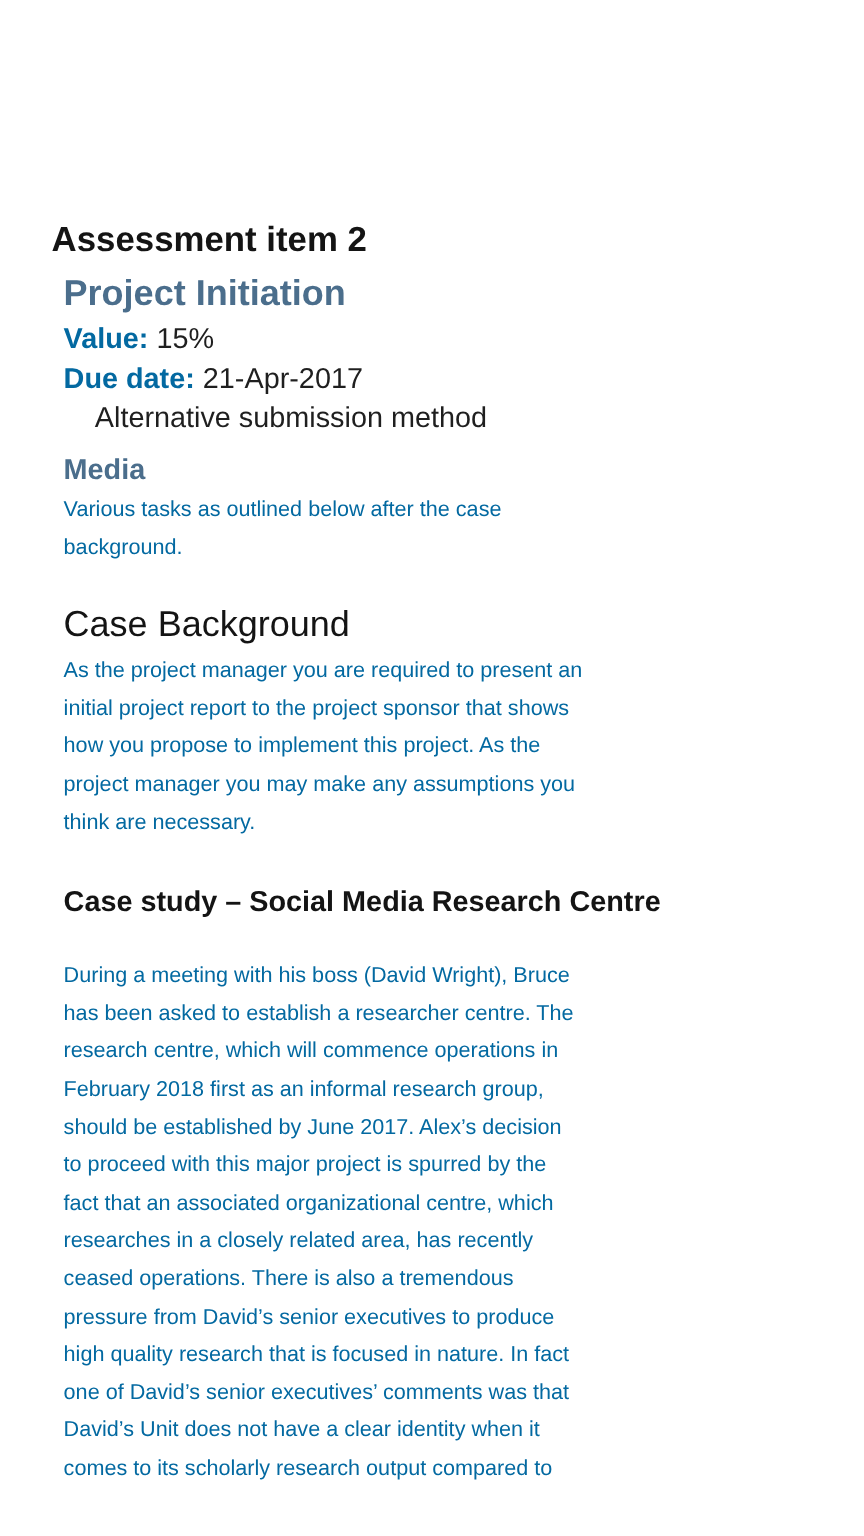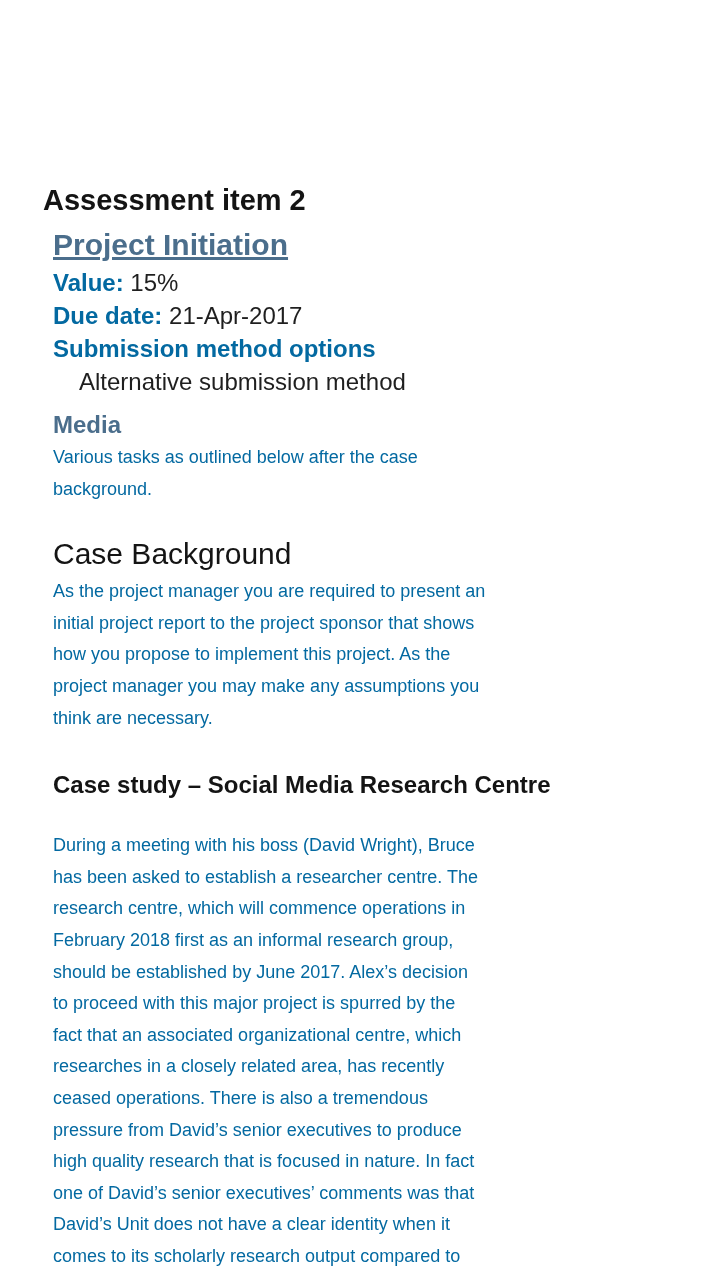--- a/index.html
+++ b/index.html
@@ -25,21 +25,20 @@
     color: #141414;
     margin: 0;
   }
   .section { margin-left: 10px; }
   .h2-blue {
     font-size: 30px;
     line-height: 38px;
     font-weight: 700;
     color: #4b6e8c;
     margin: 9px 0 2px 0;
-    text-decoration: underline;
   }
   .meta-line {
     font-size: 24px;
     line-height: 33px;
     color: #1f1f1f;
     white-space: pre;
   }
   .meta-label {
     font-weight: 700;
     color: #0369a1;
@@ -85,21 +84,20 @@
 
   <div class="section">
 
     <h2 class="h2-blue">Project Initiation</h2>
 
     <div class="meta-line"><span class="meta-label">Value:</span><span> 15%</span></div>
 
     <div class="meta-line"><span class="meta-label">Due date:</span><span> 21-Apr-2017</span></div>
 
 
-    <div class="meta-line meta-label">Submission method options</div>
 
     <div class="meta-line submission-method">Alternative submission method</div>
 
     <h3 class="h3-blue">Media</h3>
 
     <p class="body-text">Various tasks as outlined below after the case
 background.</p>
 
     <h2 class="h2-black">Case Background</h2>
 

